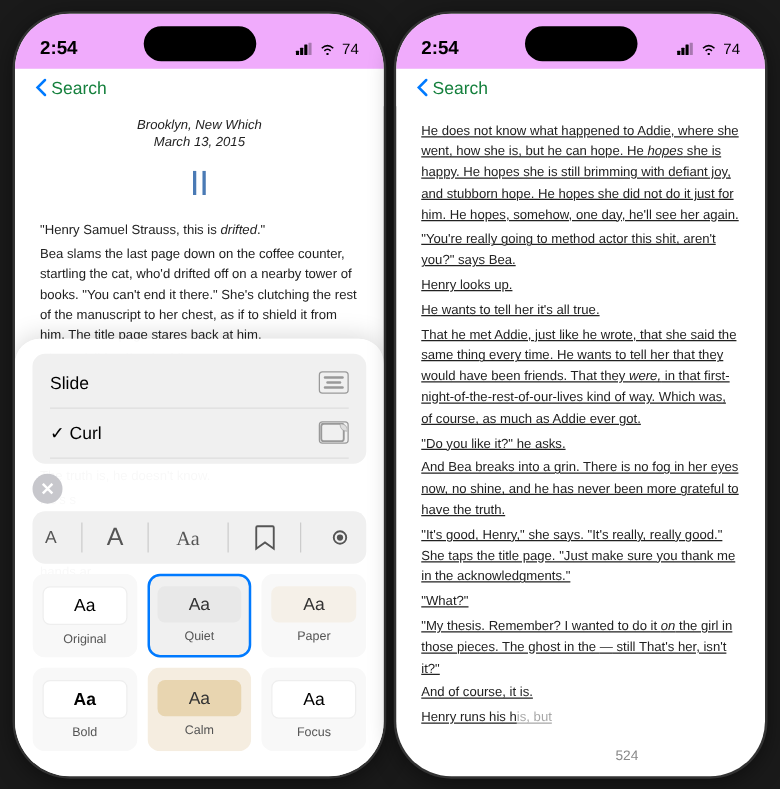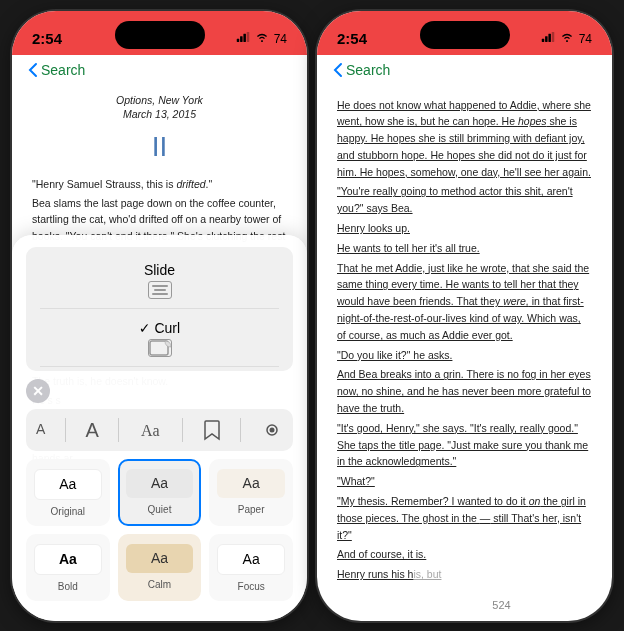--- a/index.html
+++ b/index.html
@@ -26,38 +26,38 @@
       background: #fff;
       border-radius: 44px;
       overflow: hidden;
       position: relative;
       box-shadow: 0 0 0 2px #333, 0 4px 20px rgba(0,0,0,0.5);
     }
 
     
     .status-bar {
       height: 44px;
-      background: #ef4444;
+      background: #f0abfc;
       display: flex;
       align-items: center;
       justify-content: space-between;
       padding: 12px 20px 0;
       position: relative;
       gap: 35px;
     }
 
     .status-time {
       font-size: 15px;
       font-weight: 600;
       color: #000;
     }
 
     .status-icons {
       display: flex;
-      align-items: flex-start;
+      align-items: center;
       gap: 5px;
       font-size: 11px;
       color: #000;
     }
 
     .status-icons svg {
       width: 14px;
       height: 10px;
     }
 
@@ -155,21 +155,20 @@
       margin-bottom: 8px;
     }
 
     .slide-menu-item {
       display: flex;
       align-items: center;
       justify-content: space-between;
       padding: 9px 14px;
       font-size: 14px;
       color: #000;
-      flex-direction: column;
     }
 
     .slide-menu-item.active {
       color: #000;
     }
 
     .slide-menu-item .menu-icon {
       width: 24px;
       height: 18px;
       border: 1.5px solid #999;
@@ -368,21 +367,21 @@
         <svg viewBox="0 0 10 16" fill="none">
           <path d="M8 2 L2 8 L8 14" stroke="#007AFF" stroke-width="2" stroke-linecap="round"></path>
         </svg>
         <span>Search</span>
       </div>
     </div>
 
     <div class="book-content">
       <div class="book-header">
         <div class="location italic">
-          <span>Options, New York</span><br>
+          <span>Brooklyn, New Which</span><br>
           <span>March 13, 2015</span>
         </div>
         <div class="chapter">II</div>
       </div>
       <div class="book-text">
         <p>"Henry Samuel Strauss, this is <em>drifted</em>."</p>
         <p>Bea slams the last page down on the coffee counter, startling the cat, who'd drifted off on a nearby tower of books. "You can't end it there." She's clutching the rest of the manuscript to her chest, as if to shield it from him. The title page stares back at him.</p>
         <p class="italic">The Invisible Life of Addie LaRue.</p>
         <p>"What happened to her? Did she really go with Luc? After all that?"</p>
         <p>Henry shrugs. "I assume so."</p>

